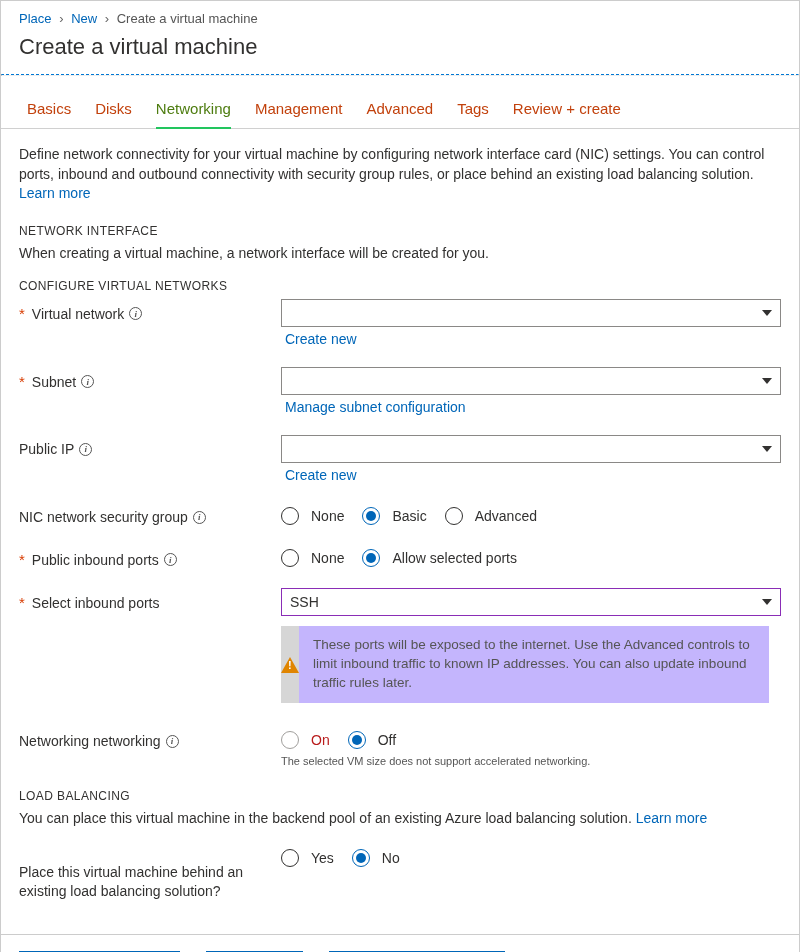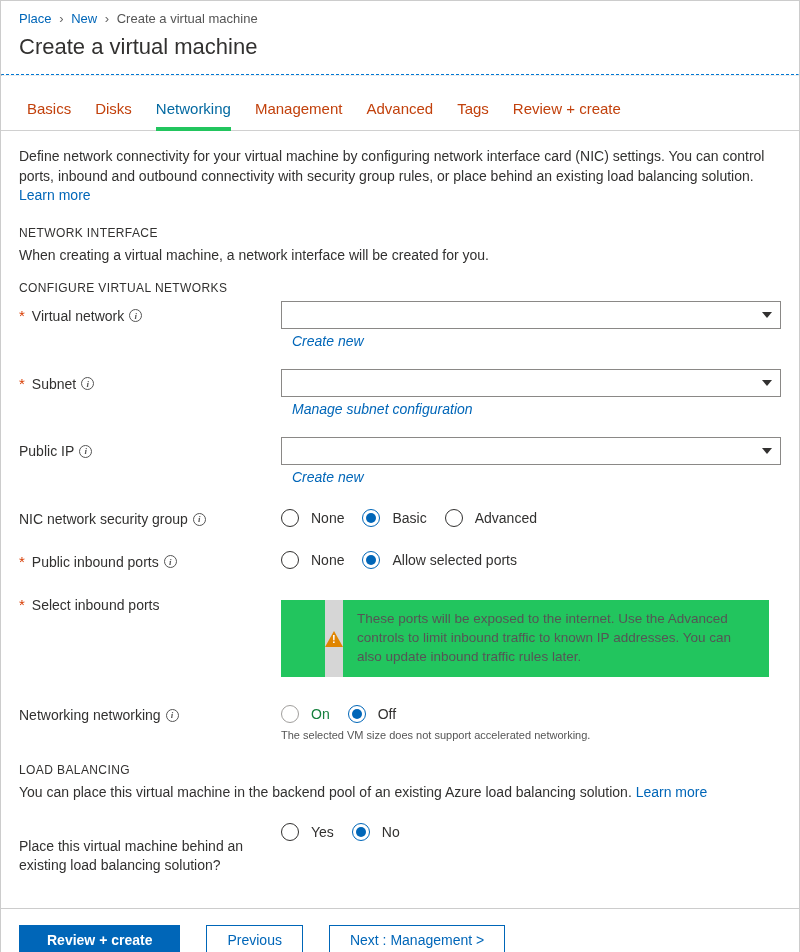--- a/index.html
+++ b/index.html
@@ -33,22 +33,22 @@
     padding: 24px 18px 0 26px;
     border-bottom: 1px solid #d0d0d0;
   }
   .tab {
     padding: 0 0 10px 0;
     color: #c2410c;
     cursor: pointer;
     font-size: 15px;
   }
   .tab.active {
-    color: #0369a1;
-    border-bottom: 4px solid #22c55e;
+    color: #4d7c0f;
+    border-bottom: 2px solid #22c55e;
     margin-bottom: -1px;
   }
   .content { padding: 16px 18px 12px 18px; }
   .intro { line-height: 1.4; margin-bottom: 20px; }
   .intro a, .link { color: #0066b8; text-decoration: none; }
   .section-head {
     font-size: 12px;
     letter-spacing: 0.4px;
     font-weight: 400;
     color: #323130;
@@ -95,43 +95,42 @@
     cursor: pointer;
     font-size: 14px;
   }
   .select.purple { border-color: #8a2db6; }
   .chev-down {
     width: 0; height: 0;
     border-left: 5px solid transparent;
     border-right: 5px solid transparent;
     border-top: 6px solid #323130;
   }
-  .sublink { display: inline-block; margin: 4px 0 14px 11px; font-size: 14px; font-style: italic; }
+  .sublink { display: inline-block; margin: 4px 0 14px 4px; font-size: 14px; }
   .radio-group { display: flex; gap: 18px; align-items: center; padding-top: 4px;}
   .radio {
     display: inline-flex; align-items: center; gap: 12px;
     cursor: pointer;
   }
   .radio-dot {
     width: 18px; height: 18px; border-radius: 50%;
     border: 1px solid #323130; display:inline-flex;
     align-items:center; justify-content:center;
   }
   .radio.selected .radio-dot { border-color: #0066b8; }
   .radio.selected .radio-dot::after {
     content:""; width:10px; height:10px; border-radius:50%;
     background:#0066b8;
   }
-  .radio.disabled { color: #15803d; cursor: default;}
+  .radio.disabled { color: #b91c1c; cursor: default;}
   .radio.disabled .radio-dot { border-color: #a19f9d; }
   .warning-box {
     display: flex;
-    background: #22c55e;
+    background: #c4b5fd;
     margin: 10px 12px 18px 0;
-    padding-left: 44px;
   }
   .warning-icon-col {
     width: 40px;
     background: #d6d6d6;
     display:flex; align-items:center; justify-content:center;
   }
   .warn-tri {
     width: 0; height: 0;
     border-left: 9px solid transparent;
     border-right: 9px solid transparent;
@@ -290,20 +289,24 @@
     </div>
   </div>
   <div class="row-spacer"></div>
 
   <div class="form-row">
     <div class="label-col">
       <span class="star">*</span>
       <span>Select inbound ports</span>
     </div>
     <div class="field-col">
+      <div class="select purple">
+        <span>SSH</span>
+        <span class="chev-down"></span>
+      </div>
       <div class="warning-box">
         <div class="warning-icon-col">
             <div class="warn-tri"></div>
           </div>
         <div class="warning-text">These ports will be exposed to the internet. Use the Advanced controls to limit inbound traffic to known IP addresses. You can also update inbound traffic rules later.</div>
       </div>
     </div>
   </div>
 
   <div class="form-row">

